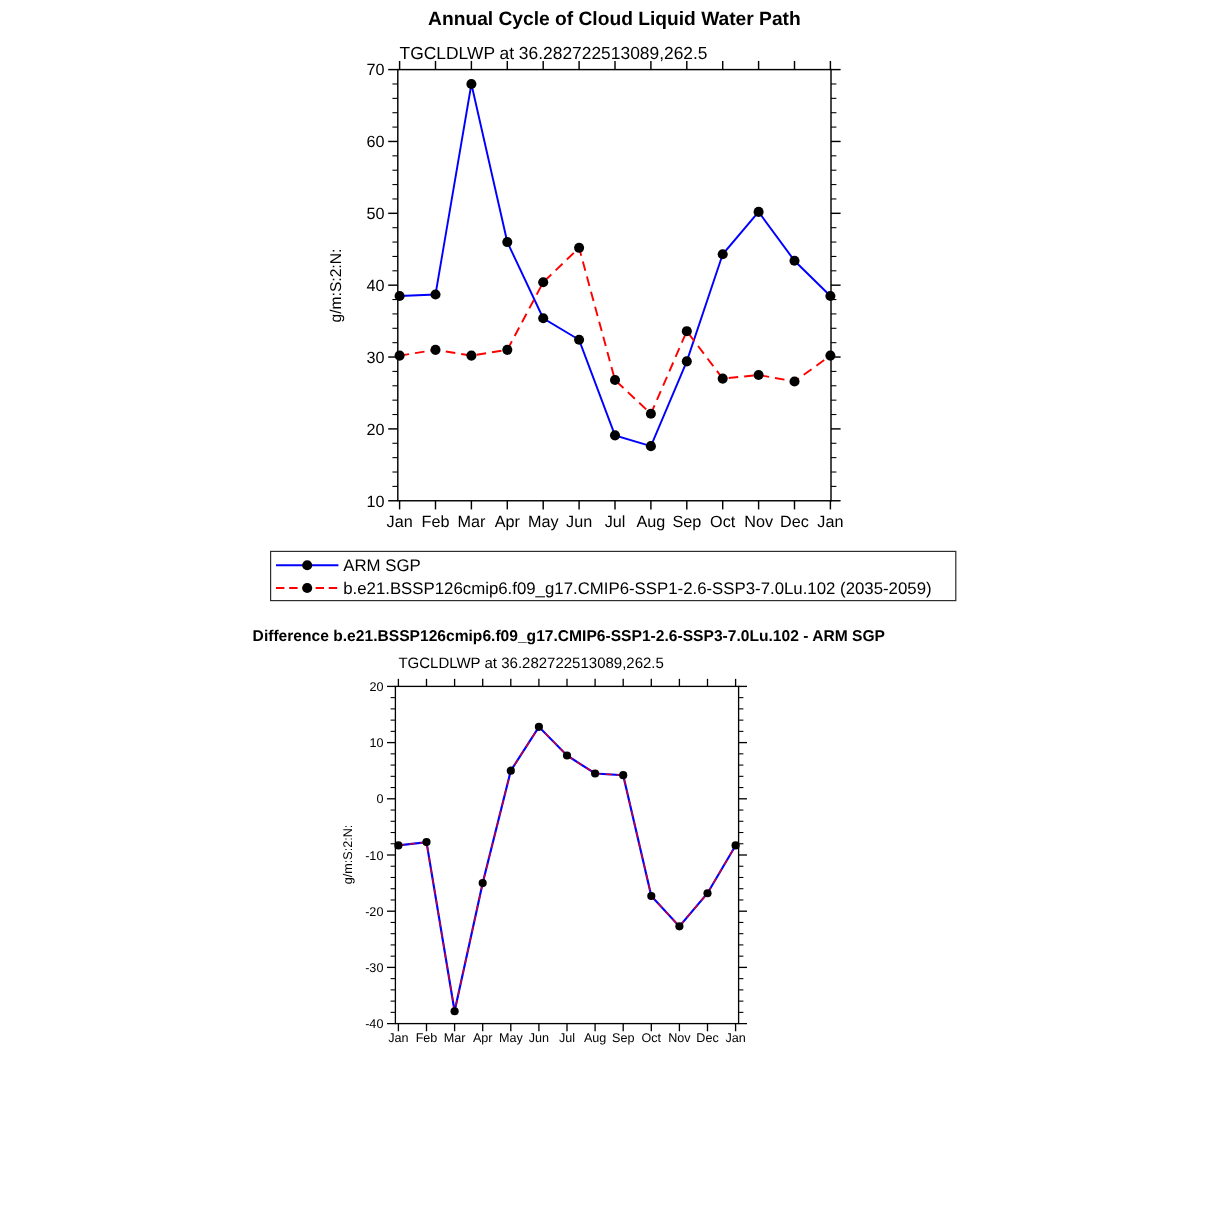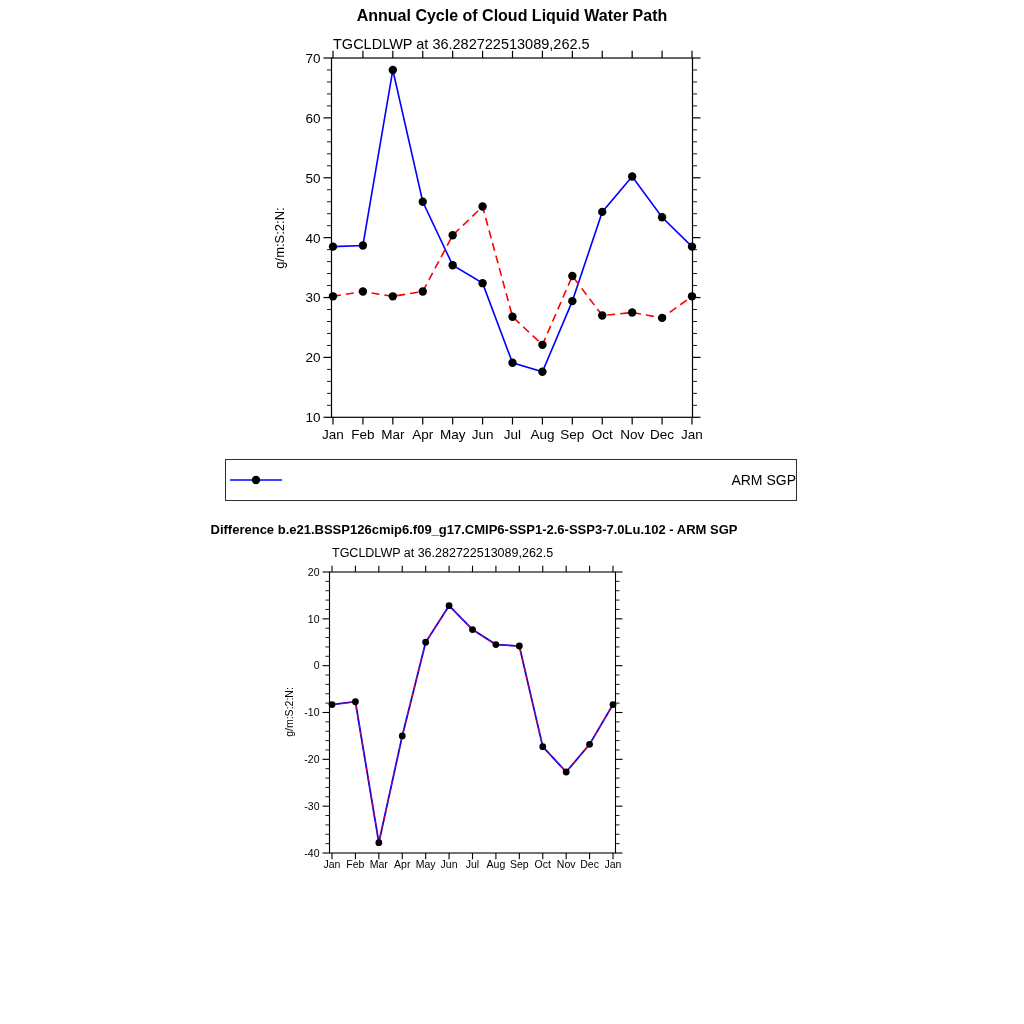--- a/index.html
+++ b/index.html
@@ -13,21 +13,21 @@
   .yl-top{font-size:13px;}
   .b-title{font-size:13px;font-weight:bold;}
   .b-sub{font-size:12.5px;}
   .yl-bottom{font-size:10.5px;}
   #fig{position:absolute;left:0;top:0;}
   .legend{
     position:absolute;left:225px;top:459px;width:572px;height:42px;
     border:1px solid #2e2e2e;box-sizing:border-box;background:#ffffff;
     display:flex;flex-direction:column;justify-content:center;
   }
-  .legend-row{display:flex;align-items:center;height:19px;padding-left:3px;justify-content:space-between;}
+  .legend-row{display:flex;align-items:center;height:19px;padding-left:3px;}
   .legend-label{font-size:14px;color:#000;white-space:nowrap;margin-left:2px;}
   .sample{flex:0 0 auto;}
 </style>
 </head>
 <body>
 
 <svg id="fig" width="1024" height="1024" viewBox="0 0 1024 1024">
   <text class="t-title" x="512" y="21" text-anchor="middle">Annual Cycle of Cloud Liquid Water Path</text>
   <text class="t-sub" x="333" y="49">TGCLDLWP at 36.282722513089,262.5</text>
   <text class="yl-top" transform="translate(284 238) rotate(-90)" text-anchor="middle">g/m:S:2:N:</text>
@@ -303,13 +303,20 @@
 </svg>
 
 <div class="legend">
   <div class="legend-row">
     <svg class="sample" width="55" height="12">
       <line x1="1" y1="6" x2="53" y2="6" stroke="#0000ff" stroke-width="1.6"></line>
       <circle cx="27" cy="6" r="4.2" fill="#000"></circle>
     </svg>
     <span class="legend-label">ARM SGP</span>
   </div>
+  <div class="legend-row">
+    <svg class="sample" width="55" height="12">
+      <line x1="1" y1="6" x2="53" y2="6" stroke="#ff0000" stroke-width="1.6" stroke-dasharray="7 4"></line>
+      <circle cx="27" cy="6" r="4.2" fill="#000"></circle>
+    </svg>
+    <span class="legend-label">b.e21.BSSP126cmip6.f09_g17.CMIP6-SSP1-2.6-SSP3-7.0Lu.102 (2035-2059)</span>
+  </div>
 </div>
 
 </body></html>

